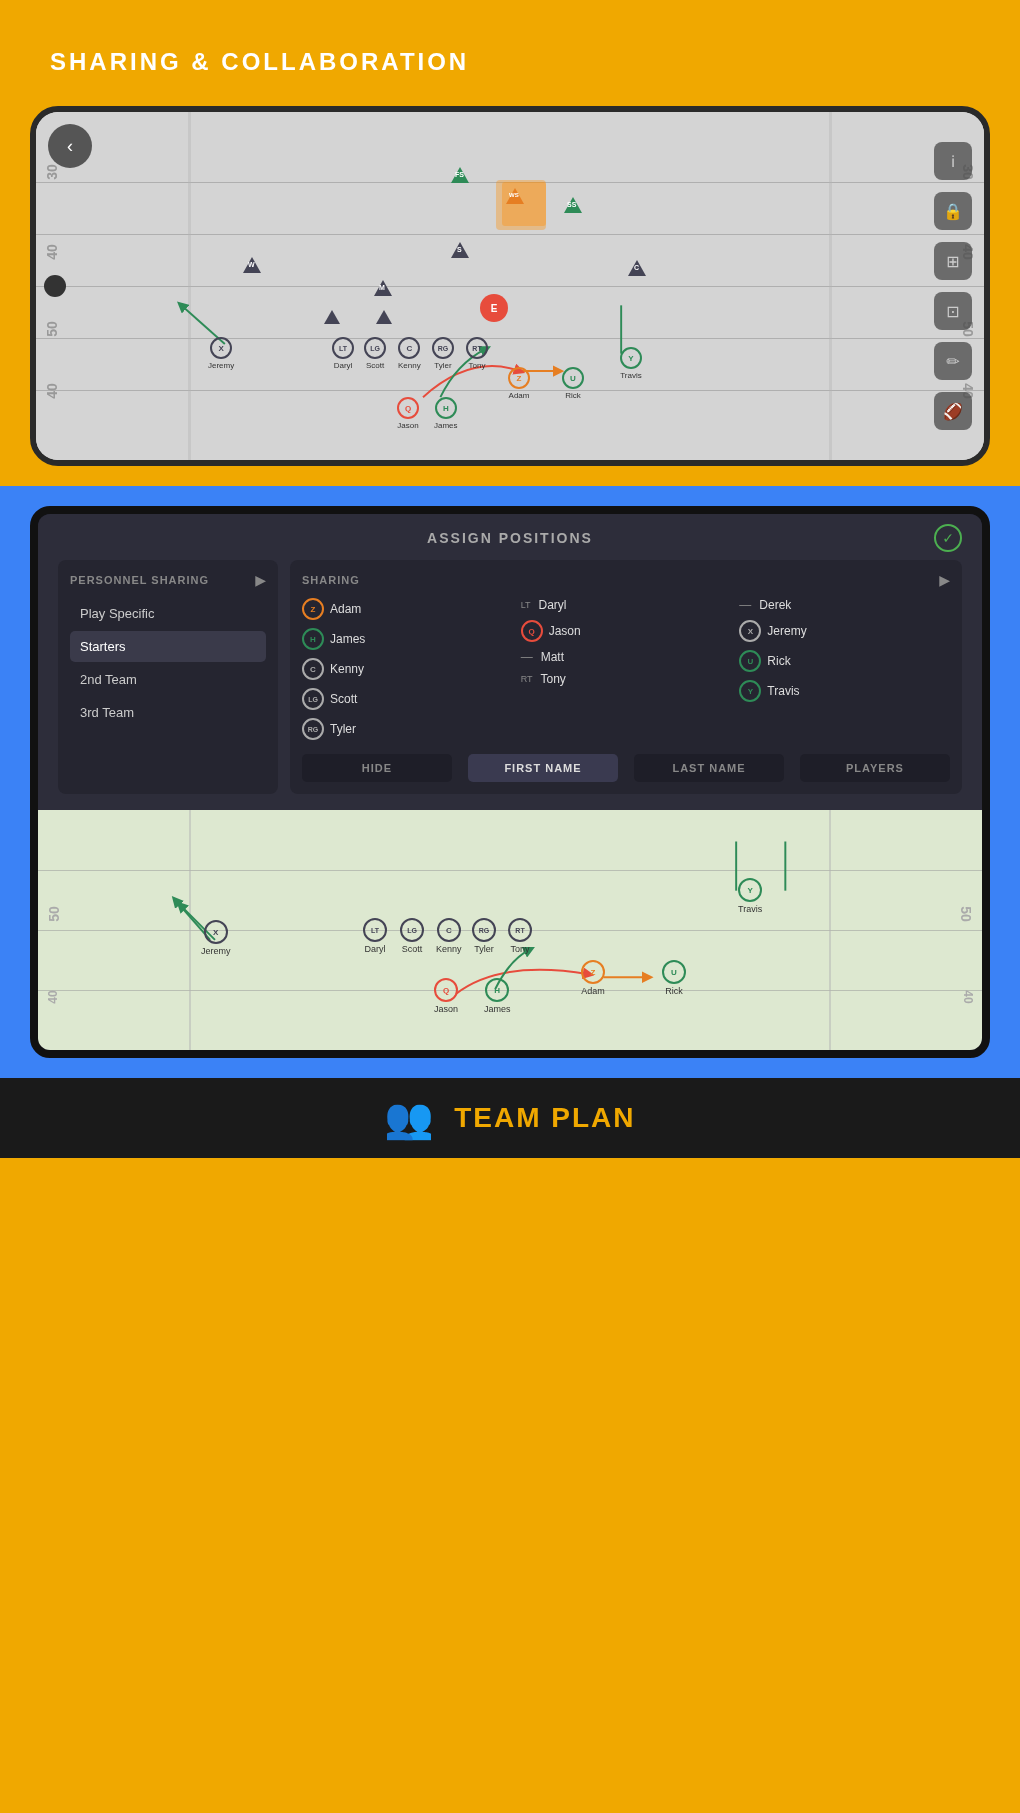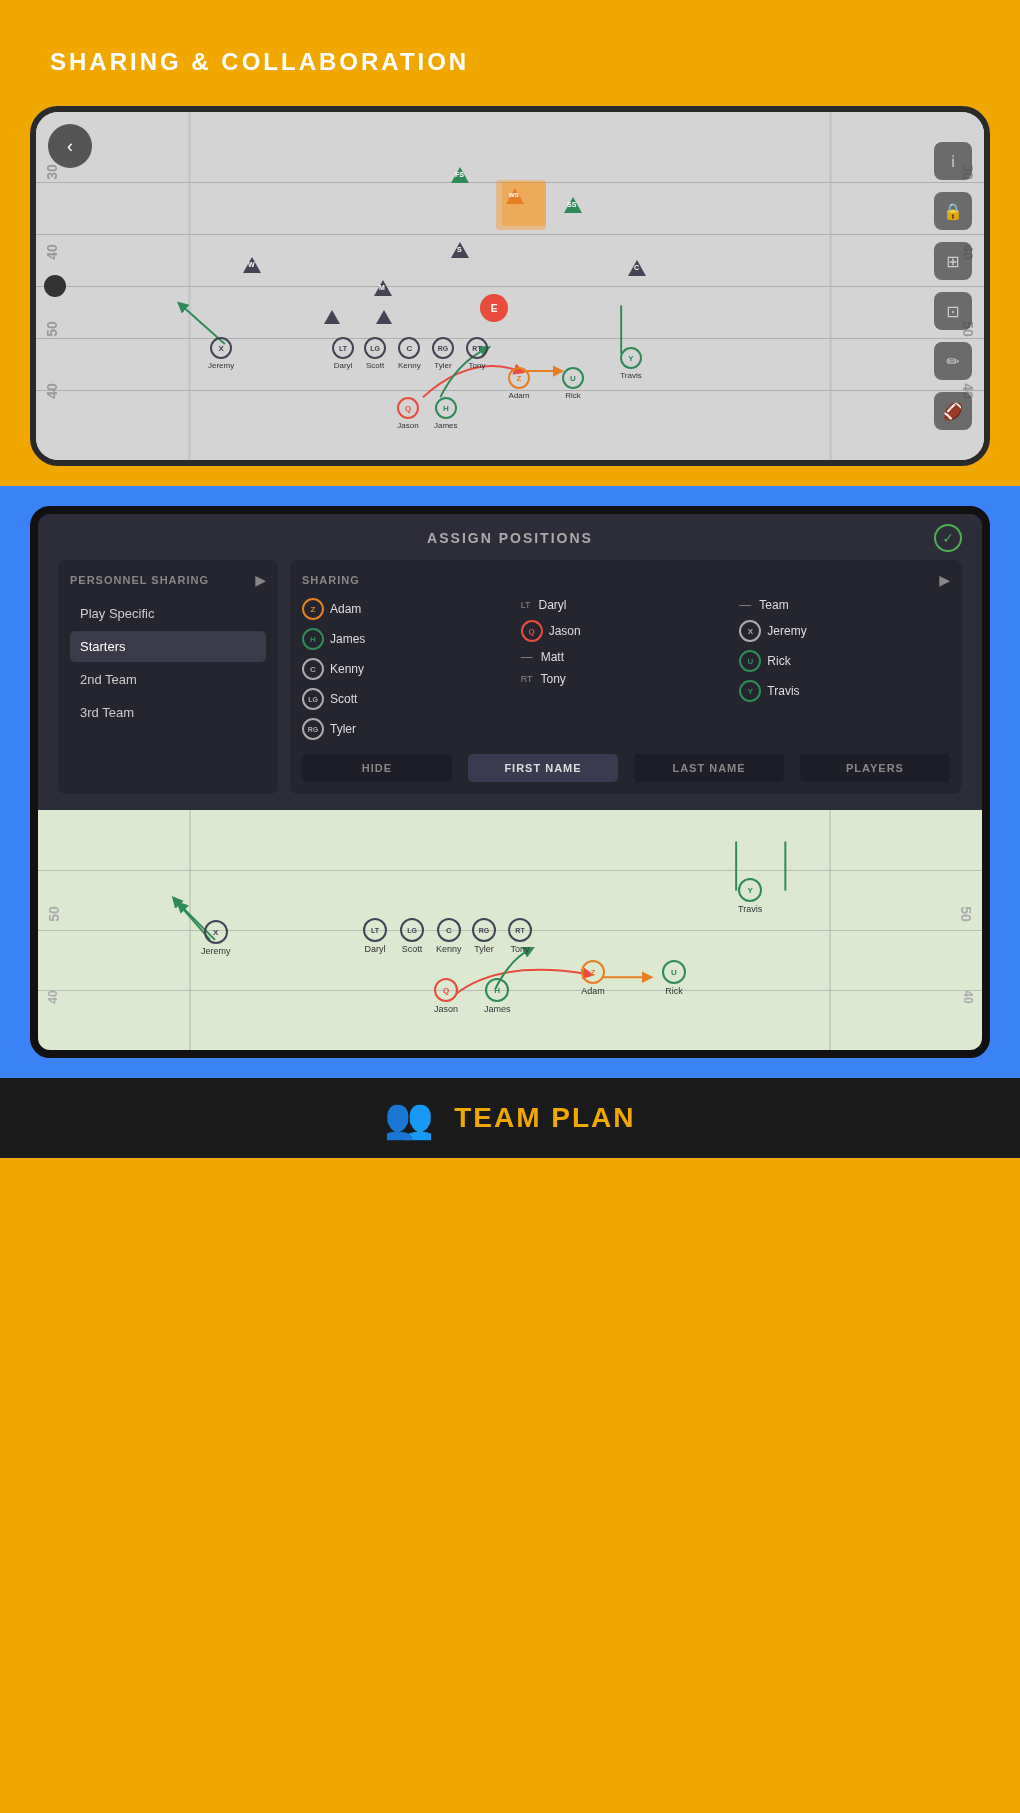--- a/index.html
+++ b/index.html
@@ -636,21 +636,21 @@
               </div>
               <div class="player-row" style="margin-top:8px;">
                 <span class="player-pos-label">RT</span>
                 <span class="player-name">Tony</span>
               </div>
             </div>
 
             <div>
               <div class="player-row">
                 <span class="dash-icon">—</span>
-                <span class="player-name">Team</span>
+                <span class="player-name">Derek</span>
               </div>
               <div class="player-row" style="margin-top:8px;">
                 <div class="player-badge" style="border-color:#aaa;color:#aaa;">X</div>
                 <span class="player-name">Jeremy</span>
               </div>
               <div class="player-row" style="margin-top:8px;">
                 <div class="player-badge" style="border-color:#2e8b57;color:#2e8b57;">U</div>
                 <span class="player-name">Rick</span>
               </div>
               <div class="player-row" style="margin-top:8px;">

